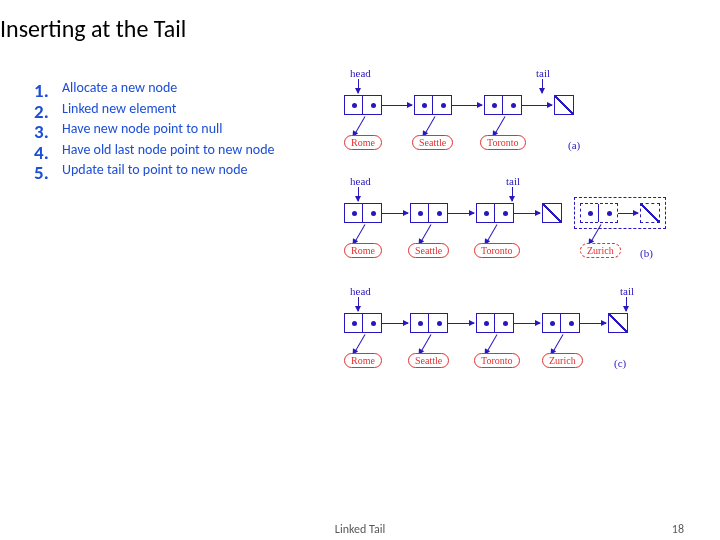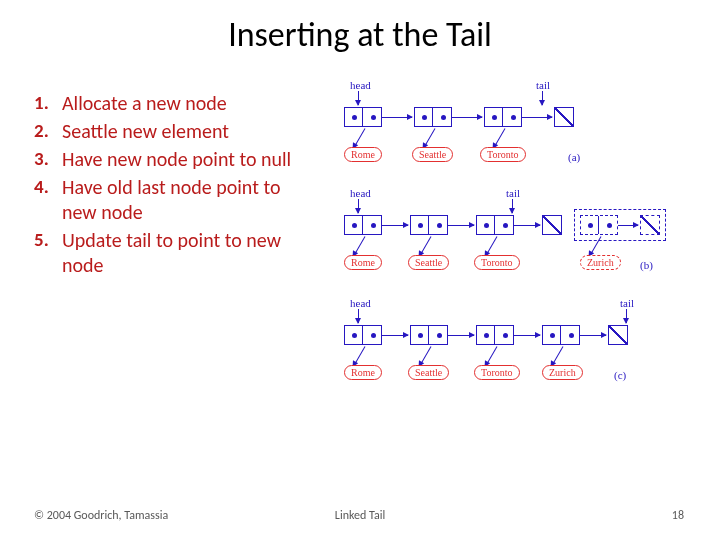--- a/index.html
+++ b/index.html
@@ -5,22 +5,22 @@
   * { margin: 0; padding: 0; box-sizing: border-box; }
   body {
     width: 720px;
     height: 540px;
     background: #fff;
     font-family: Calibri, Arial, sans-serif;
     position: relative;
     overflow: hidden;
   }
   .title {
-    font-size: 34px;
-    text-align: center;
+    font-size: 24px;
+    text-align: left;
     padding-top: 14px;
     padding-bottom: 6px;
     color: #000;
     font-weight: 400;
   }
   .content {
     display: flex;
     padding: 30px 16px 0 34px;
   }
   .left-col {
@@ -30,26 +30,26 @@
   .right-col {
     flex: 1;
     position: relative;
   }
   ol.steps {
     list-style: none;
     counter-reset: step;
   }
   ol.steps li {
     counter-increment: step;
-    font-size: 20px;
+    font-size: 14px;
     line-height: 1.25;
     margin-bottom: 3px;
     padding-left: 28px;
     position: relative;
-    color: #b91c1c;
+    color: #1d4ed8;
   }
   ol.steps li::before {
     content: counter(step) ".";
     position: absolute;
     left: 0;
     top: 0;
     font-weight: 600;
     font-size: 19px;
   }
   .footer {
@@ -194,21 +194,21 @@
 </style>
 </head>
 <body>
 
 <h1 class="title">Inserting at the Tail</h1>
 
 <div class="content">
   <div class="left-col">
     <ol class="steps">
       <li>Allocate a new node</li>
-      <li>Seattle new element</li>
+      <li>Linked new element</li>
       <li>Have new node point to null</li>
       <li>Have old last node point to new node</li>
       <li>Update tail to point to new node</li>
     </ol>
   </div>
 
   <div class="right-col">
     <div class="diagram">
 
       <span class="lbl" style="left:26px; top:-12px;">head</span>
@@ -363,16 +363,15 @@
       <div class="city" style="left:84px; top:274px;">Seattle</div>
       <div class="city" style="left:150px; top:274px;">Toronto</div>
       <div class="city" style="left:218px; top:274px;">Zurich</div>
       <span class="row-label" style="left:290px; top:278px;">(c)</span>
 
     </div>
   </div>
 </div>
 
 <div class="footer">
-  <span class="copyright">© 2004 Goodrich, Tamassia</span>
   <span class="footer-center">Linked Tail</span>
   <span class="slide-num">18</span>
 </div>
 
 </body></html>

